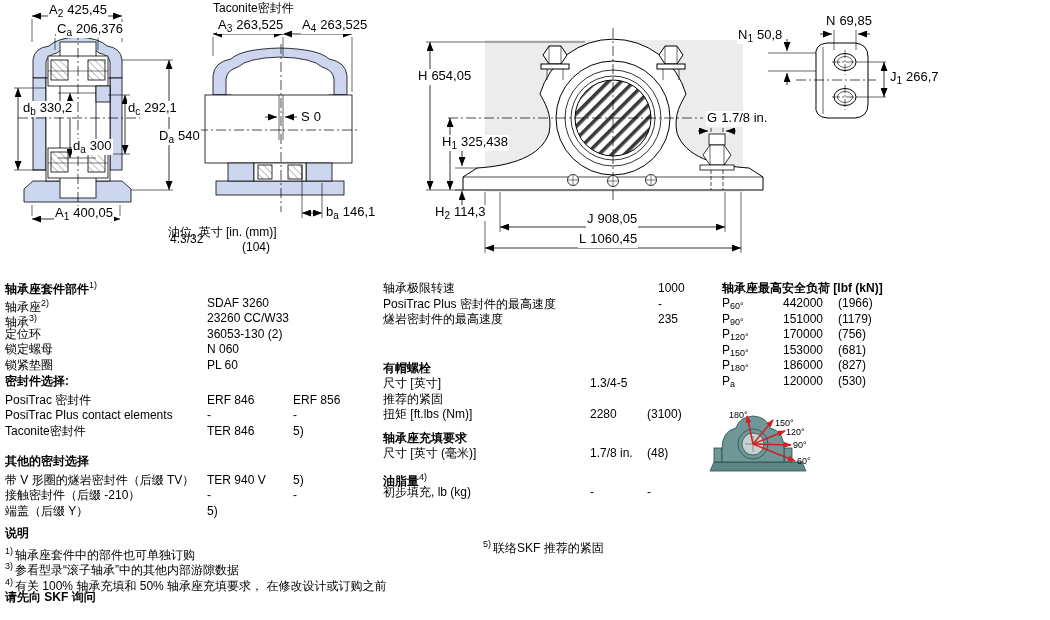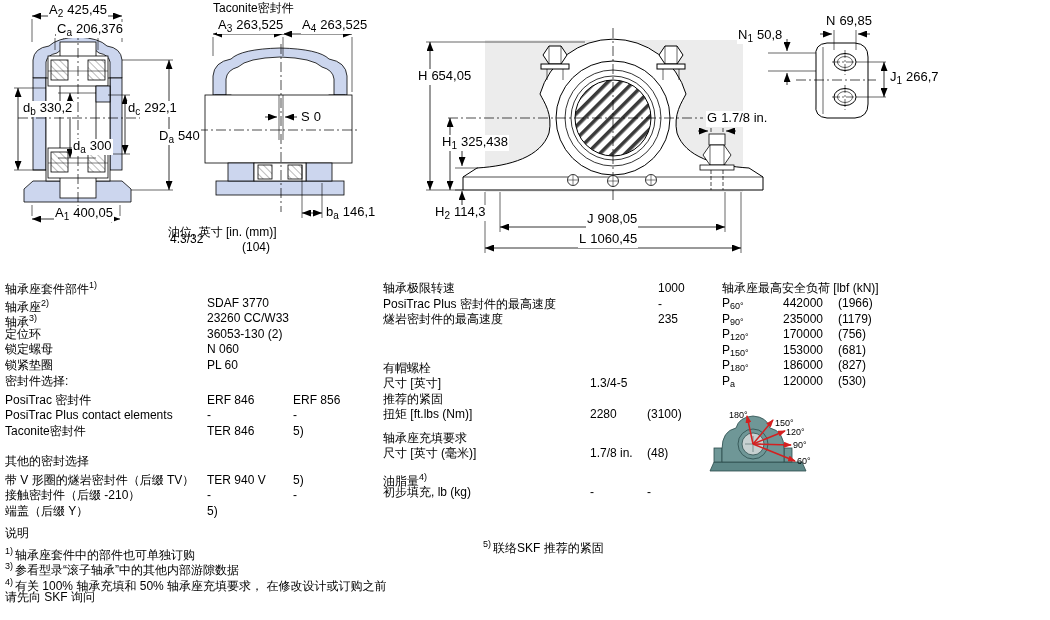--- a/index.html
+++ b/index.html
@@ -8,21 +8,21 @@
   }
   *{margin:0;padding:0;box-sizing:border-box}
   html,body{width:1050px;height:620px;background:#fff;overflow:hidden;
     font-family:"Liberation Sans","DejaVu Sans",sans-serif;font-size:12px;color:#000}
   body{position:relative}
   #art{position:absolute;left:0;top:0;pointer-events:none}
   .dim{position:absolute;font-size:13px;line-height:13px;white-space:nowrap;background:#fff;padding:0 1px}
   .dim sub{font-size:10px;vertical-align:-3px;margin-right:4px;line-height:1}
   .lbltxt{position:absolute;white-space:nowrap}
   .sec{position:absolute;white-space:nowrap}
-  .t{font-weight:normal;white-space:nowrap}
+  .t{font-weight:bold;white-space:nowrap}
   .th16{height:16px;line-height:16px}
   .th17{height:17px;line-height:17px}
   .row{position:relative;height:15.4px;line-height:20px;white-space:nowrap}
   .row2{position:relative;height:15.5px;line-height:15.5px;white-space:nowrap}
   sup{font-size:9px;margin-right:2px}
   sub{font-size:9px;vertical-align:-2px}
   .v1{position:absolute;left:202px}
   .v2{position:absolute;left:288px}
   .mv1{position:absolute;left:207px}
   .mv2{position:absolute;left:264px}
@@ -263,21 +263,21 @@
 <div class="dim" style="left:889px;top:70px"><span>J</span><sub>1</sub><span>266,7</span></div>
 
 <div class="ang" style="left:729px;top:411px">180°</div>
 <div class="ang" style="left:775px;top:419px">150°</div>
 <div class="ang" style="left:786px;top:428px">120°</div>
 <div class="ang" style="left:793px;top:441px">90°</div>
 <div class="ang" style="left:797px;top:457px">60°</div>
 
 <div class="sec" style="left:5px;top:277px;width:372px">
   <div class="th16"><span class="t">轴承座套件部件</span><sup>1)</sup></div>
-  <div class="row"><span>轴承座</span><sup>2)</sup><span class="v1">SDAF 3770</span></div>
+  <div class="row"><span>轴承座</span><sup>2)</sup><span class="v1">SDAF 3260</span></div>
   <div class="row"><span>轴承</span><sup>3)</sup><span class="v1">23260 CC/W33</span></div>
   <div class="row"><span>定位环</span><span class="v1">36053-130 (2)</span></div>
   <div class="row"><span>锁定螺母</span><span class="v1">N 060</span></div>
   <div class="row"><span>锁紧垫圈</span><span class="v1">PL 60</span></div>
 </div>
 
 <div class="sec" style="left:5px;top:373px;width:372px">
   <div class="th17 t">密封件选择:</div>
   <div class="row"><span>PosiTrac 密封件</span><span class="v1">ERF 846</span><span class="v2">ERF 856</span></div>
   <div class="row"><span>PosiTrac Plus contact elements</span><span class="v1">-</span><span class="v2">-</span></div>
@@ -320,18 +320,18 @@
 <div class="sec" style="left:383px;top:469px;width:330px">
   <div class="th16"><span class="t">油脂量</span><sup>4)</sup></div>
   <div class="row2"><span>初步填充, lb (kg)</span><span class="mv1">-</span><span class="mv2">-</span></div>
 </div>
 
 <div class="sec" style="left:483px;top:539px"><sup>5)</sup><span>联络SKF 推荐的紧固</span></div>
 
 <div class="sec" style="left:722px;top:281px;width:200px">
   <div class="t" style="height:15px;line-height:15px">轴承座最高安全负荷 [lbf (kN)]</div>
   <div class="row2"><span>P</span><sub>60°</sub><span class="pv1">442000</span><span class="pv2">(1966)</span></div>
-  <div class="row2"><span>P</span><sub>90°</sub><span class="pv1">235000</span><span class="pv2">(1179)</span></div>
+  <div class="row2"><span>P</span><sub>90°</sub><span class="pv1">151000</span><span class="pv2">(1179)</span></div>
   <div class="row2"><span>P</span><sub>120°</sub><span class="pv1">170000</span><span class="pv2">(756)</span></div>
   <div class="row2"><span>P</span><sub>150°</sub><span class="pv1">153000</span><span class="pv2">(681)</span></div>
   <div class="row2"><span>P</span><sub>180°</sub><span class="pv1">186000</span><span class="pv2">(827)</span></div>
   <div class="row2"><span>P</span><sub>a</sub><span class="pv1">120000</span><span class="pv2">(530)</span></div>
 </div>
 
 </body></html>

